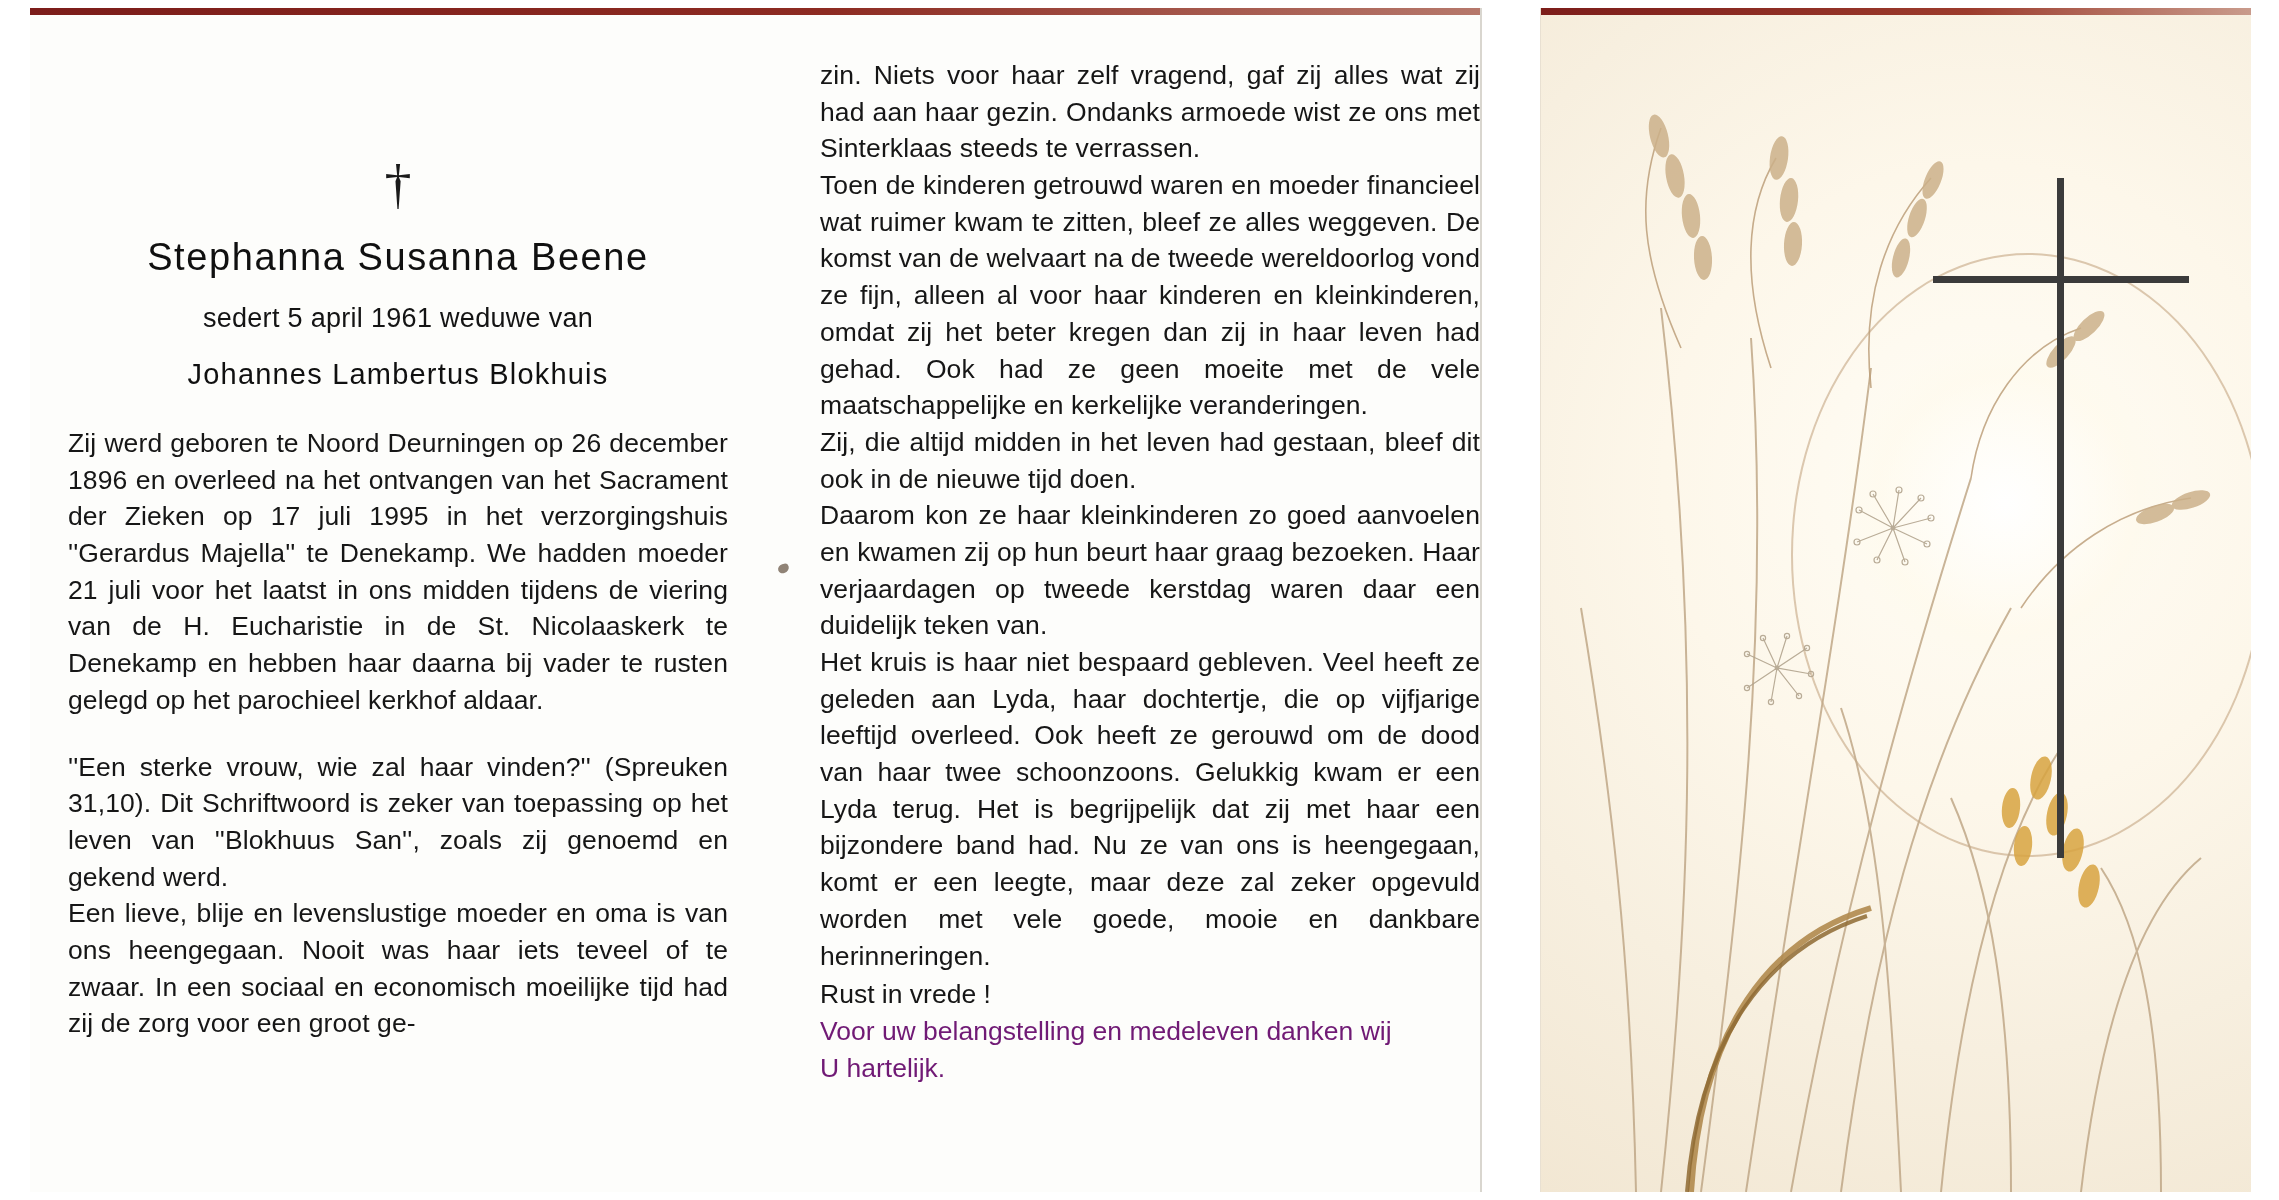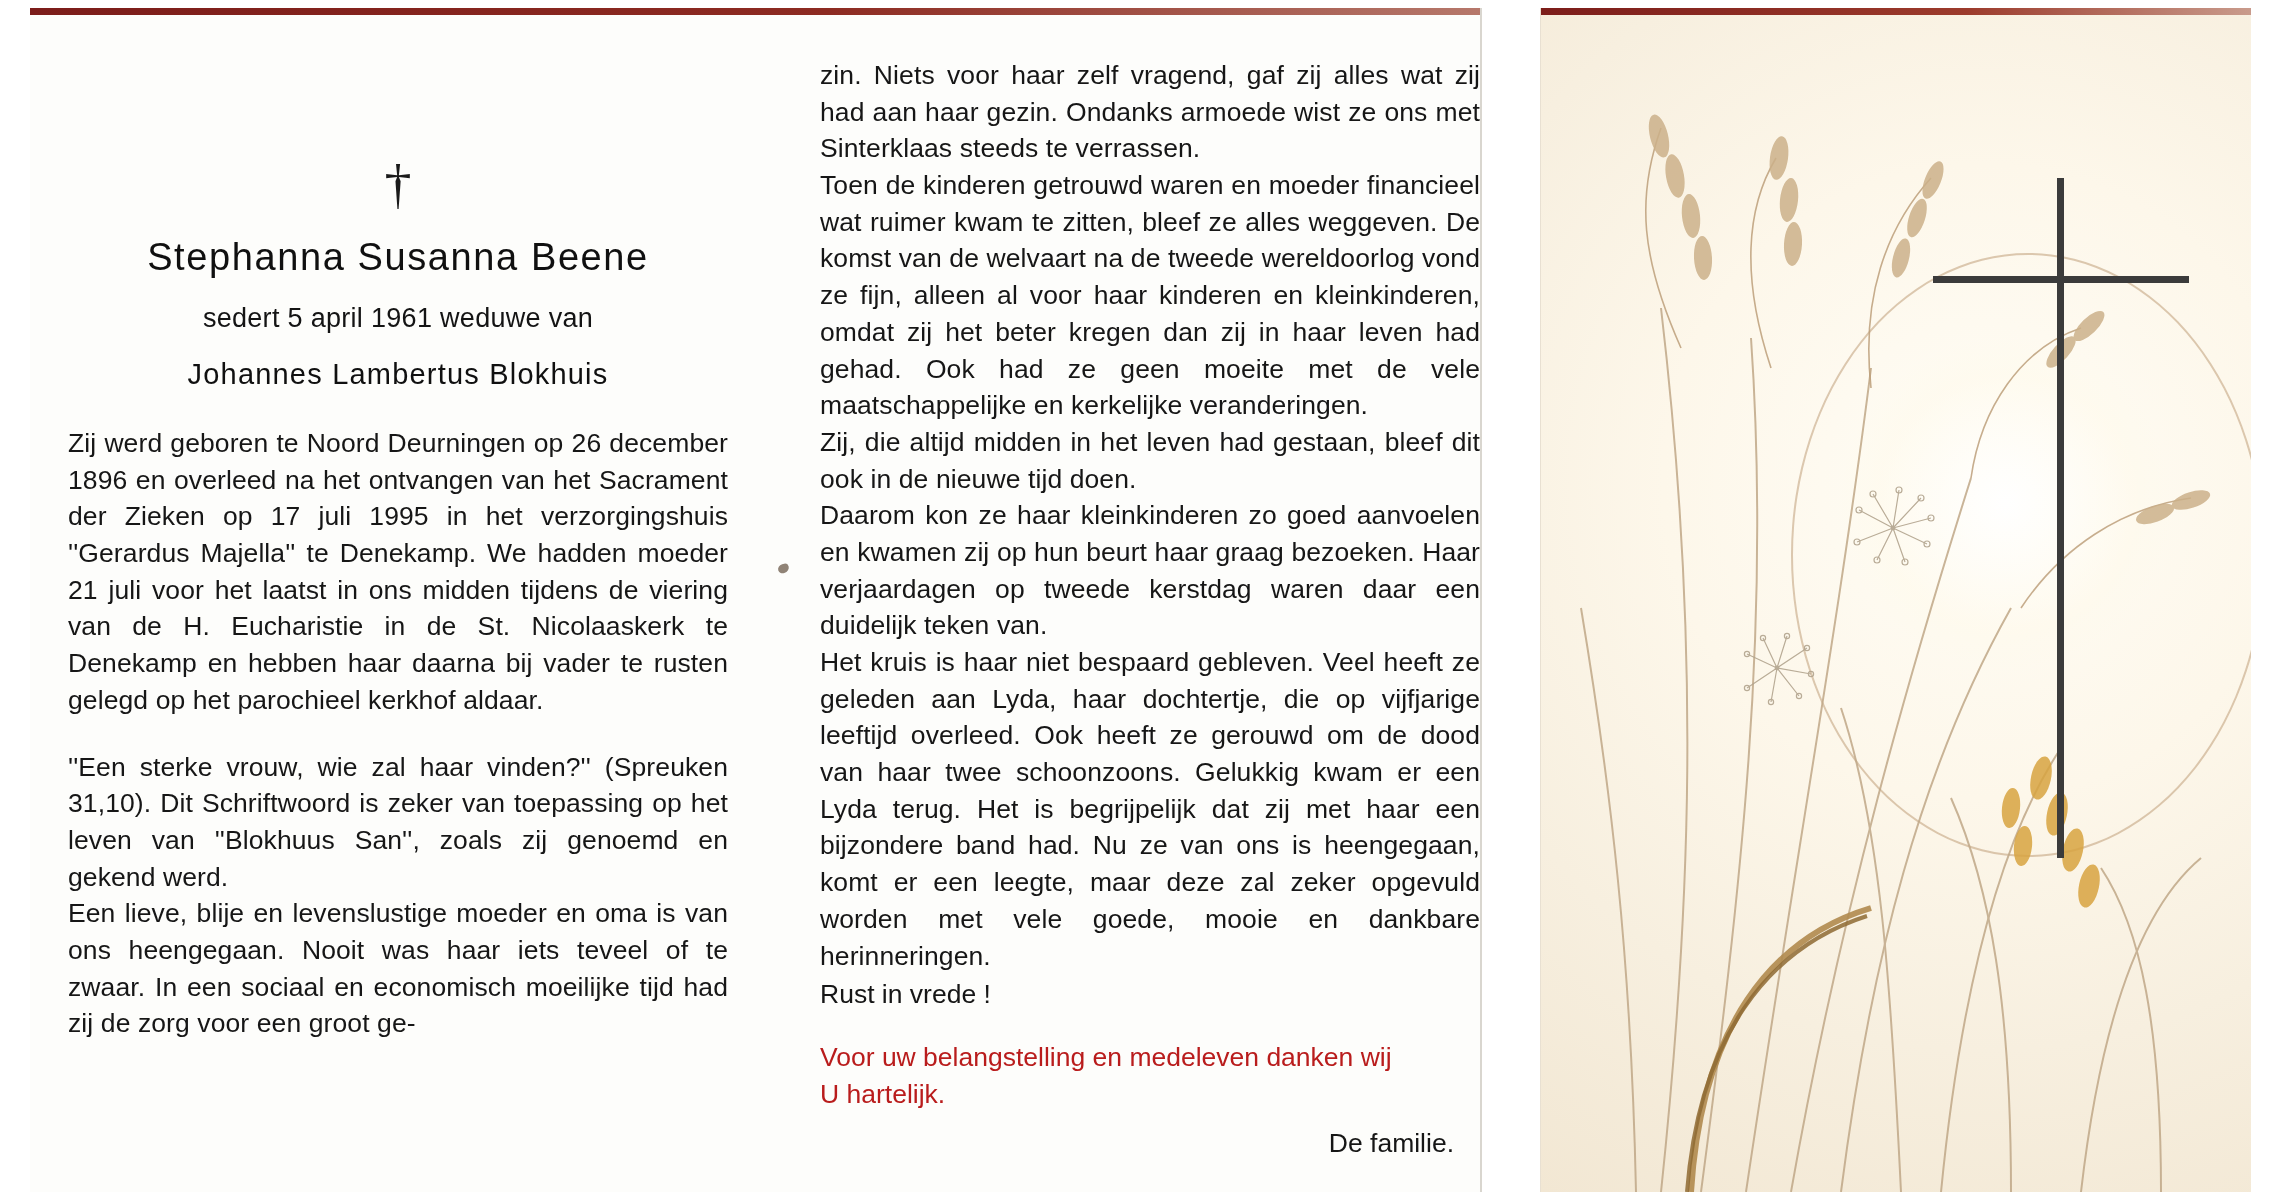--- a/index.html
+++ b/index.html
@@ -115,22 +115,21 @@
   .center-line {
     text-align: left;
     font-size: 26.5px;
     line-height: 1.385;
     color: #161616;
     margin-top: 2px;
   }
   .closing {
     font-size: 26.5px;
     line-height: 1.385;
-    color: #b91c1c;
-    margin-top: 26px;
+    color: #701a75;
     white-space: pre-line;
   }
   .signature {
     text-align: right;
     font-size: 26.5px;
     color: #161616;
     margin-top: 16px;
     padding-right: 26px;
   }
   .speck {
@@ -233,21 +232,20 @@
 
       <div class="col col-right">
         <div class="body-par">zin. Niets voor haar zelf vragend, gaf zij alles wat zij had aan haar gezin. Ondanks armoede wist ze ons met Sinterklaas steeds te verrassen.
 Toen de kinderen getrouwd waren en moeder financieel wat ruimer kwam te zitten, bleef ze alles weggeven. De komst van de welvaart na de tweede wereldoorlog vond ze fijn, alleen al voor haar kinderen en kleinkinderen, omdat zij het beter kregen dan zij in haar leven had gehad. Ook had ze geen moeite met de vele maatschappelijke en kerkelijke veranderingen.
 Zij, die altijd midden in het leven had gestaan, bleef dit ook in de nieuwe tijd doen.
 Daarom kon ze haar kleinkinderen zo goed aanvoelen en kwamen zij op hun beurt haar graag bezoeken. Haar verjaardagen op tweede kerstdag waren daar een duidelijk teken van.
 Het kruis is haar niet bespaard gebleven. Veel heeft ze geleden aan Lyda, haar dochtertje, die op vijfjarige leeftijd overleed. Ook heeft ze gerouwd om de dood van haar twee schoonzoons. Gelukkig kwam er een Lyda terug. Het is begrijpelijk dat zij met haar een bijzondere band had. Nu ze van ons is heengegaan, komt er een leegte, maar deze zal zeker opgevuld worden met vele goede, mooie en dankbare herinneringen.</div>
         <div class="center-line">Rust in vrede !</div>
         <div class="closing">Voor uw belangstelling en medeleven danken wij
 U hartelijk.</div>
-        <div class="signature">De familie.</div>
       </div>
 
       <div class="speck"></div>
     </div>
   </div>
 
   <div class="art-panel">
     <div class="art-topline"></div>
     <div class="art-glow"></div>
     <div class="art-arc"></div>

